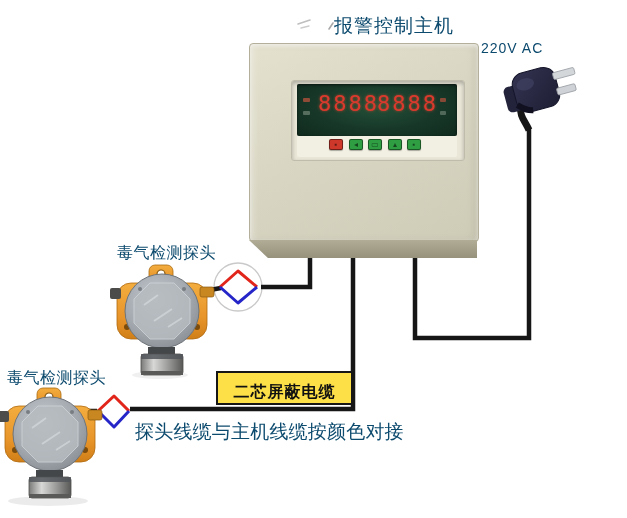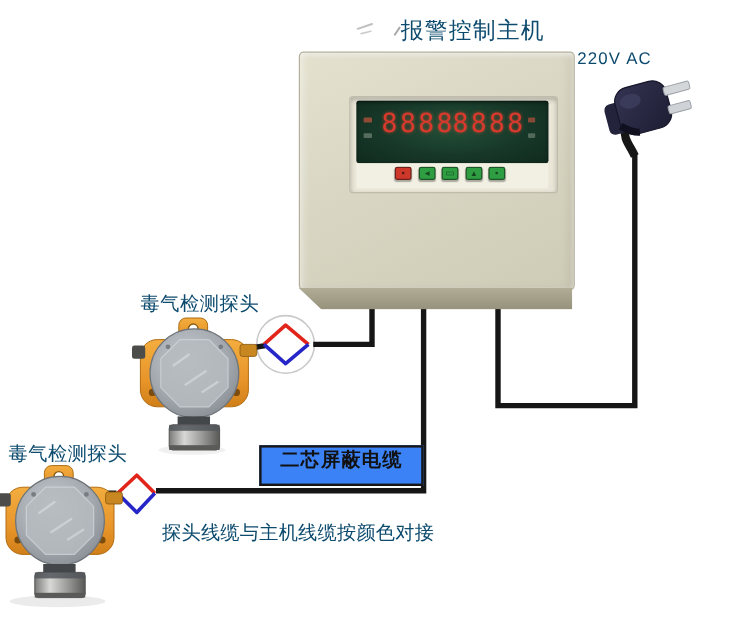--- a/index.html
+++ b/index.html
@@ -5,23 +5,23 @@
   html,body{margin:0;padding:0;background:#fff;}
   .stage{position:relative;width:627px;height:518px;background:#ffffff;overflow:hidden;
          font-family:"Liberation Sans","DejaVu Sans",sans-serif;color:#111;}
   .stage svg{position:absolute;left:0;top:0;}
   .lbl{position:absolute;font-weight:400;color:#0c4a6e;white-space:nowrap;}
   #title{left:334px;top:13px;font-size:19px;letter-spacing:1px;}
   #power-label{left:481px;top:40px;font-size:14px;letter-spacing:1px;}
   #probe1-label{left:117px;top:243px;font-size:16px;letter-spacing:0.5px;}
   #probe2-label{left:7px;top:368px;font-size:16px;letter-spacing:0.5px;}
   #cable-label-box{position:absolute;left:216px;top:371px;width:133px;height:30px;
-     background:#3b82f6;border:2px solid #161616;display:flex;align-items:flex-start;justify-content:center;}
+     background:#fde047;border:2px solid #161616;display:flex;align-items:flex-end;justify-content:center;}
   #cable-label{font-size:16px;font-weight:700;letter-spacing:1px;}
-  #color-note{left:135px;top:434px;font-size:16px;letter-spacing:0.2px;}
+  #color-note{left:135px;top:419px;font-size:19px;letter-spacing:0.2px;}
   
   #unit-front{position:absolute;left:249px;top:43px;width:228px;height:197px;border-radius:4px;
      background:linear-gradient(155deg,#e4e1ce 0%,#d9d6c3 45%,#cecbb7 100%);
      border:1px solid #b3af9a;
      box-shadow:inset 0 2px 4px rgba(255,255,255,.55),inset -4px 0 8px rgba(0,0,0,.07),inset 4px 0 6px rgba(255,255,255,.25);}
   #unit-bottom{position:absolute;left:249px;top:240px;width:228px;height:18px;
      background:linear-gradient(180deg,#b0ac96 0%,#96917b 100%);
      clip-path:polygon(0 0,100% 0,100% 100%,8.3% 100%);}
   #bezel{position:absolute;left:291px;top:80px;width:172px;height:79px;background:#eae7d8;
      border:1px solid #c0bcab;border-radius:3px;box-shadow:inset 0 2px 4px rgba(0,0,0,.28);}

